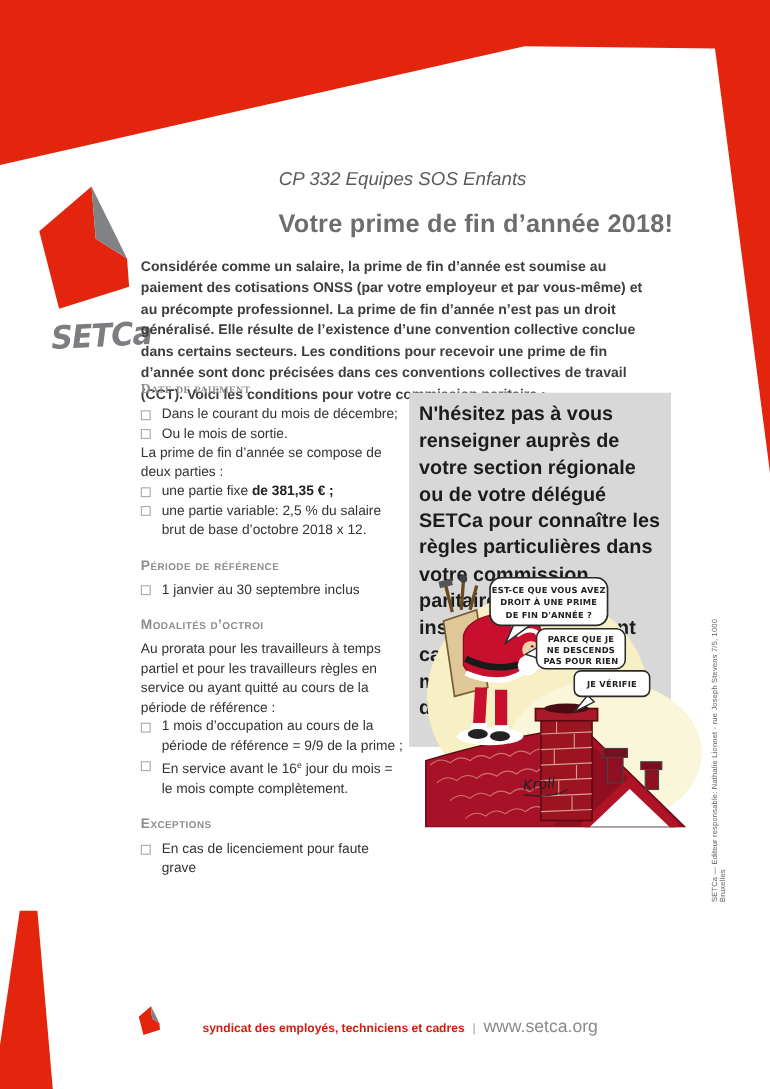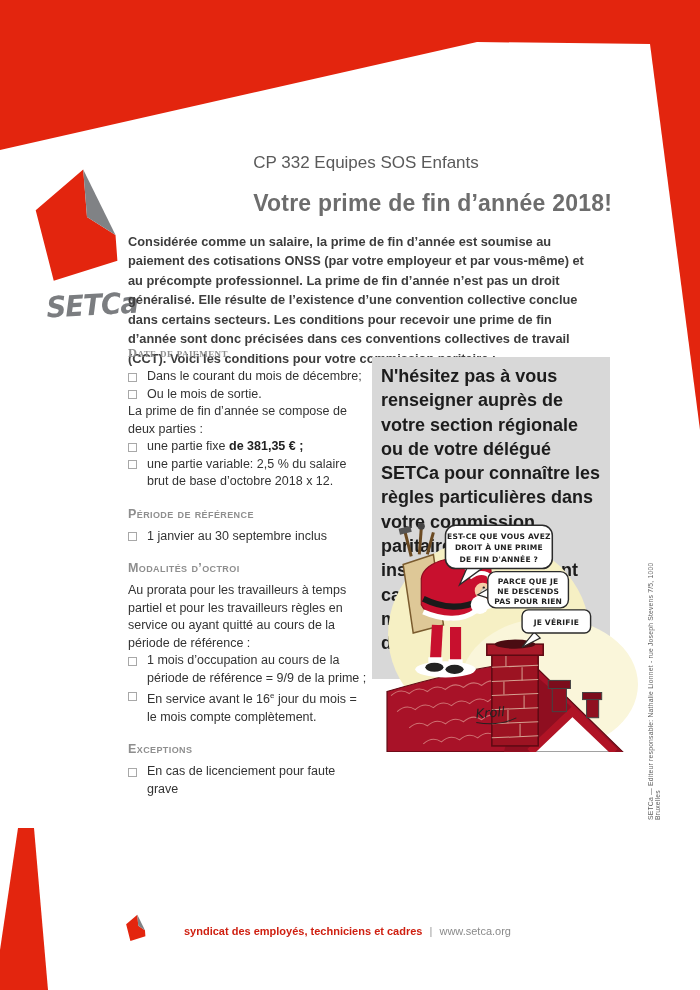--- a/index.html
+++ b/index.html
@@ -15,21 +15,21 @@
   #logo{left:30px;top:166px;width:95px;height:170px;}
   #logo-text{
     position:absolute;left:14px;top:122px;
     font-family:"DejaVu Sans",sans-serif;font-size:29px;font-weight:bold;font-style:italic;
     color:#7b7d80;transform:rotate(-3deg) scaleX(.95);letter-spacing:-1px;
   }
 
   
   #subtitle{
     left:120px;top:153px;width:492px;text-align:center;
-    font-size:17px;color:#5a5a5a;
+    font-size:17px;color:#5a5a5a;font-style:italic;
   }
   #title{
     left:120px;top:190px;width:492px;text-align:right;
     font-size:23px;font-weight:bold;color:#6d6d6d;letter-spacing:.2px;
   }
   #intro{
     left:128px;top:232px;width:462px;
     font-size:12.8px;font-weight:bold;color:#3d3d3d;line-height:1.52;
   }
 
@@ -64,21 +64,21 @@
     left:648px;top:540px;height:280px;
     writing-mode:vertical-rl;transform:rotate(180deg);
     font-size:6.8px;color:#5f5f5f;letter-spacing:.2px;line-height:1;
   }
 
   
   #footer-logo{left:124px;top:914px;width:24px;height:28px;}
   #footer-line{left:184px;top:925px;font-size:11px;white-space:nowrap;}
   #footer-line .tag{color:#cf1f10;font-weight:bold;}
   #footer-line .sep{color:#9a9a9a;margin:0 4px;}
-  #footer-line .url{color:#8a8a8a;font-size:11px;text-decoration:none;}
+  #footer-line .url{color:#8a8a8a;font-size:16px;text-decoration:none;}
 </style>
 </head>
 <body>
 
 <svg id="bg" width="700" height="990" viewBox="0 0 700 990">
   <rect width="700" height="990" fill="#e3250e"></rect>
   <path d="M0,150 L477,42 L650,44 L700,430 L700,990 L0,990 Z" fill="#ffffff"></path>
   <path d="M18,828 L34,828 L48,990 L0,990 L0,950 Z" fill="#e3250e"></path>
 </svg>
 

